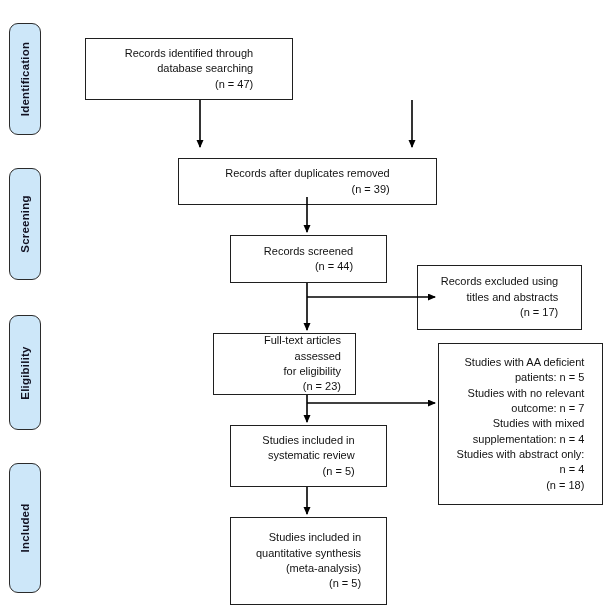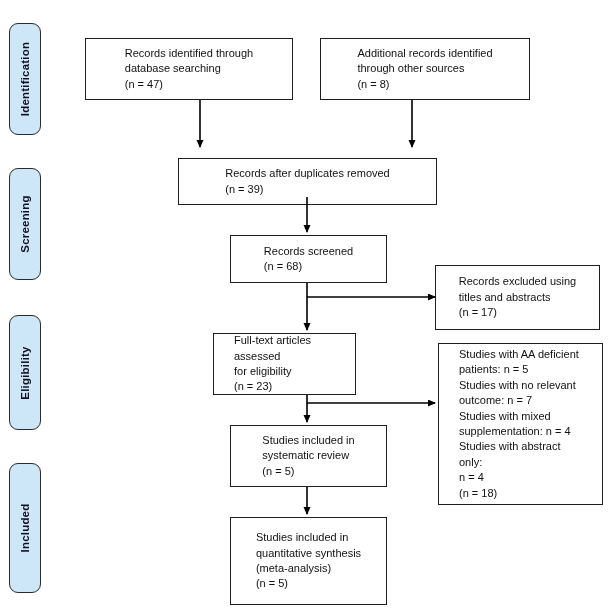--- a/index.html
+++ b/index.html
@@ -38,38 +38,38 @@
   }
   
   .fbox {
     position: absolute;
     box-sizing: border-box;
     background: #ffffff;
     border: 1.6px solid #1f1f1f;
     display: flex;
     align-items: center;
     justify-content: center;
-    text-align: left;
+    text-align: right;
     font-size: 11px;
     line-height: 1.4;
     color: #111111;
     white-space: pre-line;
-    padding: 2px 20px;
+    padding: 2px 14px;
   }
   
   #stage-identification { top: 23px;  height: 112px; }
   #stage-screening      { top: 168px; height: 112px; }
   #stage-eligibility    { top: 315px; height: 115px; }
   #stage-included       { top: 463px; height: 130px; }
 
   #box-database     { left: 85px;  top: 38px;  width: 208px; height: 62px; }
   #box-other        { left: 320px; top: 38px;  width: 210px; height: 62px; }
   #box-duplicates   { left: 178px; top: 150px; width: 259px; height: 47px; margin-top: 8px; }
   #box-screened     { left: 230px; top: 235px; width: 157px; height: 48px; }
-  #box-excl-titles  { left: 435px; top: 265px; width: 165px; height: 65px; }
+  #box-excl-titles  { left: 417px; top: 265px; width: 165px; height: 65px; }
   #box-fulltext     { left: 213px; top: 333px; width: 143px; height: 62px; }
   #box-excl-full    { left: 438px; top: 343px; width: 165px; height: 162px; }
   #box-systematic   { left: 230px; top: 425px; width: 157px; height: 62px; }
   #box-quantitative { left: 230px; top: 517px; width: 157px; height: 88px; }
 
   #arrow-layer {
     position: absolute;
     top: 0; left: 0;
     width: 613px; height: 615px;
     pointer-events: none;
@@ -89,27 +89,24 @@
   <div class="stage" id="stage-eligibility">
     <span class="stage-label">Eligibility</span>
   </div>
   <div class="stage" id="stage-included">
     <span class="stage-label">Included</span>
   </div>
 
   <div class="fbox" id="box-database">Records identified through
 database searching
 (n = 47)</div>
-  <div class="fbox" id="box-other">Additional records identified
-through other sources
-(n = 8)</div>
   <div class="fbox" id="box-duplicates">Records after duplicates removed
 (n = 39)</div>
   <div class="fbox" id="box-screened">Records screened
-(n = 68)</div>
+(n = 44)</div>
   <div class="fbox" id="box-excl-titles">Records excluded using
 titles and abstracts
 (n = 17)</div>
   <div class="fbox" id="box-fulltext">Full-text articles assessed
 for eligibility
 (n = 23)</div>
   <div class="fbox" id="box-excl-full">Studies with AA deficient
 patients: n = 5
 Studies with no relevant
 outcome: n = 7

